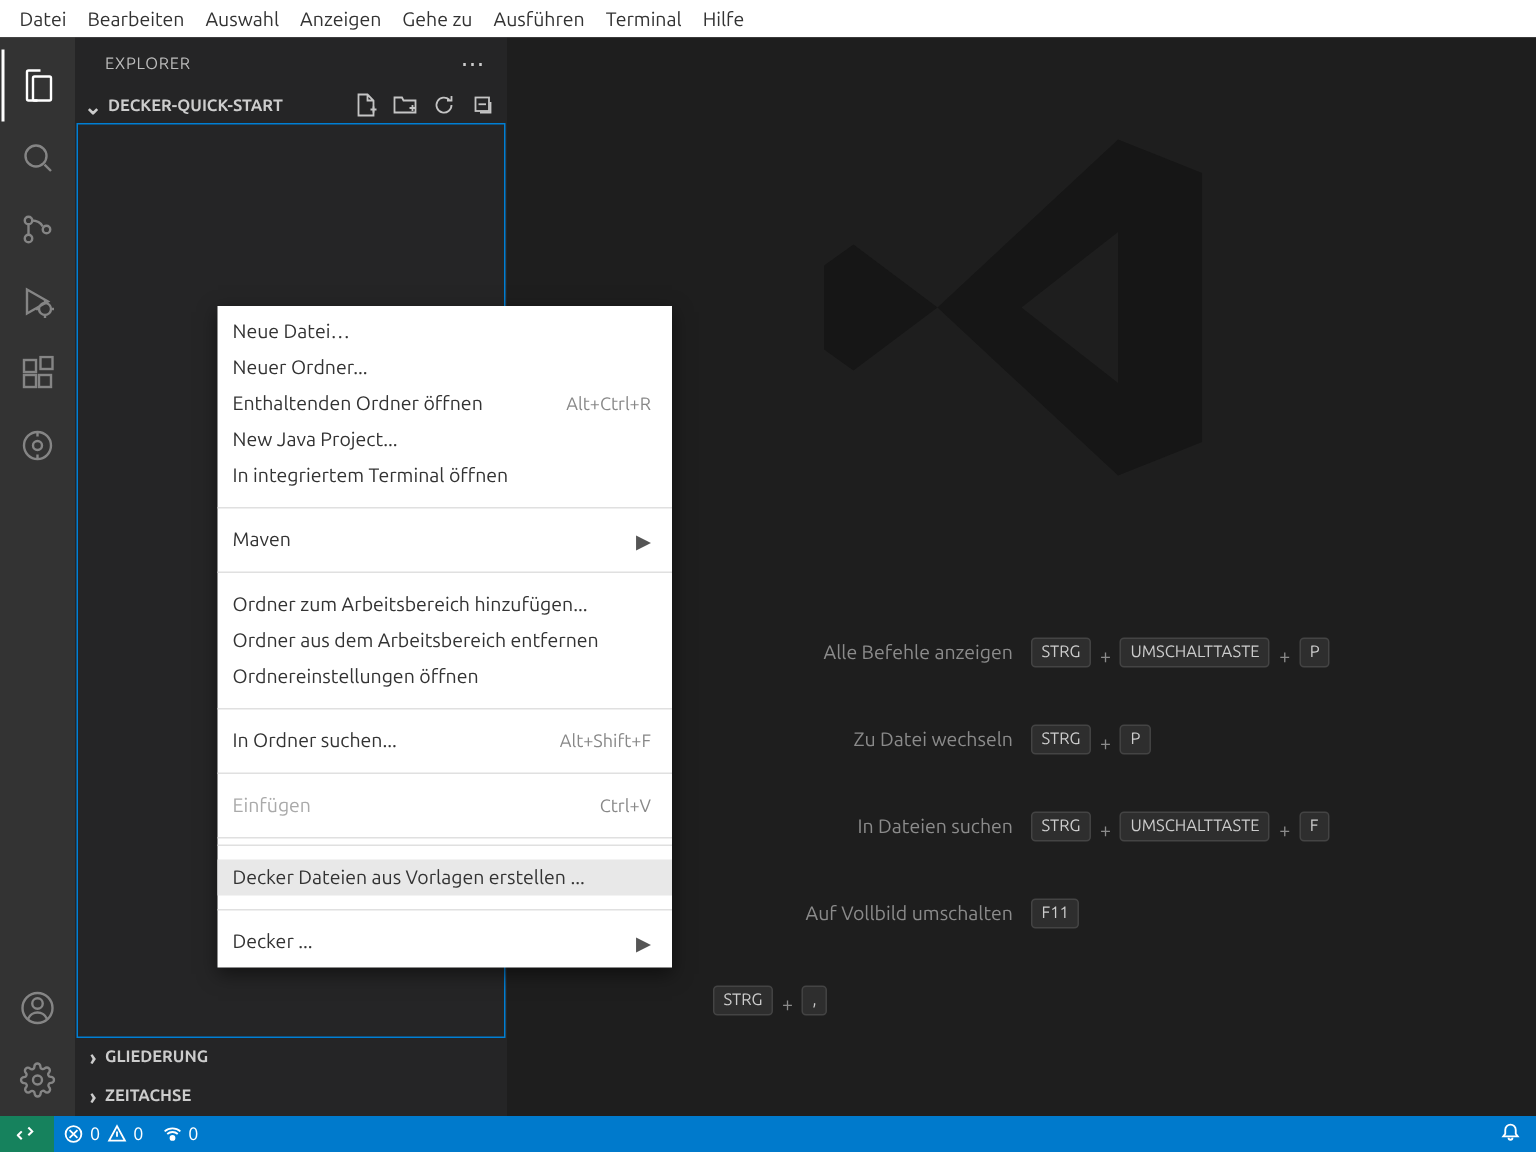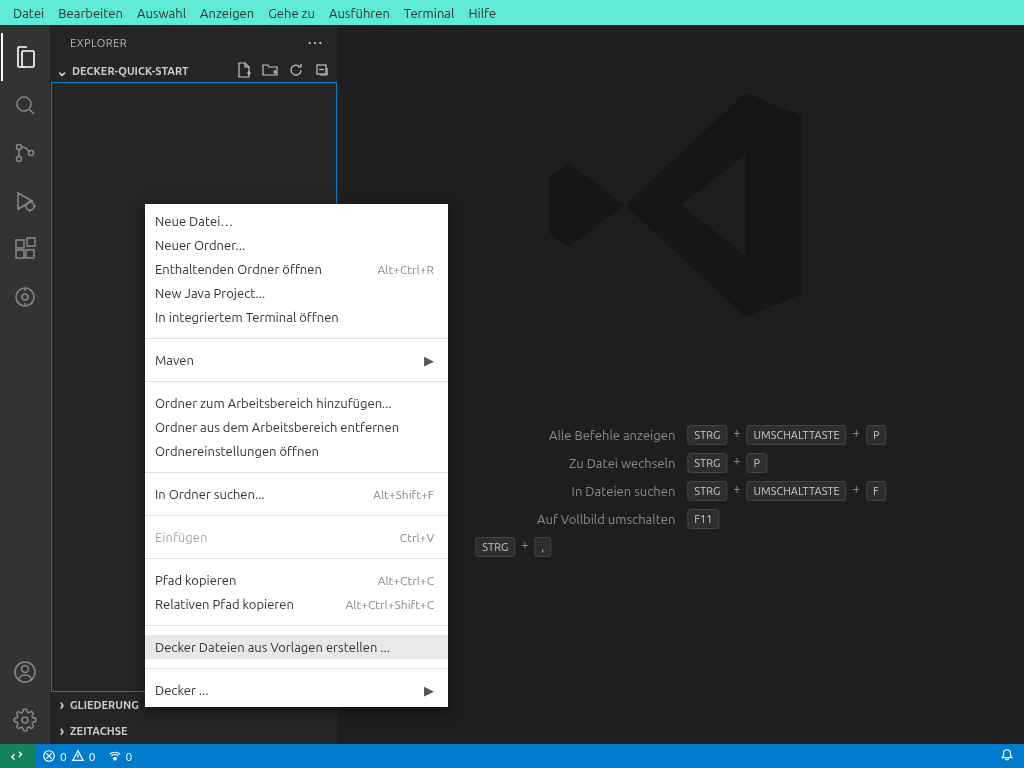--- a/index.html
+++ b/index.html
@@ -1,19 +1,19 @@
 <!DOCTYPE html>
 <html><head>
 <meta charset="utf-8">
 <style>
   * { box-sizing: border-box; margin: 0; padding: 0; font-family: -apple-system, "Segoe UI", Ubuntu, Arial, sans-serif; }
   body { width: 1024px; height: 768px; overflow: hidden; background: #1e1e1e; color: #cccccc; font-size: 13px; }
 
   
-  .menubar { height: 25px; background: #5eead4; color: #333; display: flex; align-items: center; padding: 0 6px; font-size: 13px; }
+  .menubar { height: 25px; background: #ffffff; color: #333; display: flex; align-items: center; padding: 0 6px; font-size: 13px; }
   .menubar span { padding: 3px 7px; cursor: default; }
 
   
   .workbench { display: flex; height: 719px; background: #1e1e1e; }
 
   
   .activitybar { width: 50px; background: #333333; display: flex; flex-direction: column; align-items: center; padding-top: 8px; }
   .activitybar .spacer { flex: 1; }
   .activity-icon { width: 48px; height: 48px; display: flex; align-items: center; justify-content: center; color: #858585; }
   .activity-icon.active { color: #ffffff; border-left: 2px solid #fff; }
@@ -30,24 +30,24 @@
   .file-area { flex: 1; margin: 0 1px; border: 1px solid #007fd4; }
 
   .section-header { height: 26px; display: flex; align-items: center; padding-left: 4px; font-weight: 700; font-size: 11px; color: #cccccc; }
   .section-header .chev { width: 16px; text-align: center; font-size: 14px; }
 
   
   .editor { flex: 1; position: relative; background: #1e1e1e; display: flex; align-items: center; justify-content: center; }
   .watermark { position: absolute; top: 40px; left: 50%; transform: translateX(-50%); opacity: 1; }
   .watermark svg { width: 280px; height: 280px; }
 
-  .shortcuts { position: absolute; top: 400px; left: 50%; transform: translateX(-50%); display: flex; flex-direction: column; gap: 8px; color: #8b8b8b; font-size: 13px; white-space: nowrap; }
+  .shortcuts { position: absolute; top: 400px; left: 50%; transform: translateX(-50%); display: flex; flex-direction: column; gap: 38px; color: #8b8b8b; font-size: 13px; white-space: nowrap; }
   .shortcut-row { display: flex; align-items: center; gap: 12px; }
   .shortcut-label { width: 200px; text-align: right; line-height: 1.3; }
-  .keys { display: flex; align-items: flex-start; gap: 6px; }
+  .keys { display: flex; align-items: flex-end; gap: 6px; }
   .key { background: #2e2e2e; color: #cccccc; padding: 3px 6px; border-radius: 3px; font-size: 11px; border: 1px solid #444; }
   .plus { color: #8b8b8b; }
 
   
   .context-menu { position: absolute; left: 145px; top: 204px; width: 303px; background: #ffffff; color: #333333; box-shadow: 0 4px 12px rgba(0,0,0,0.5); font-size: 13px; z-index: 100; }
   .menu-item { height: 24px; display: flex; align-items: center; justify-content: space-between; padding: 0 14px 0 10px; }
   .menu-item.highlighted { background: #e8e8e8; }
   .menu-item.disabled { color: #aaaaaa; }
   .menu-item .cut { color: #888888; font-size: 12px; }
   .menu-item .arrow { color: #555; }
@@ -280,30 +280,20 @@
       </div>
   </div>
   <div class="menu-sep"></div>
   <div class="menu-group">
     <div class="menu-item disabled">
         <span>Einfügen</span>
         <span class="cut">Ctrl+V</span>
       </div>
   </div>
   <div class="menu-sep"></div>
-  <div class="menu-group">
-    <div class="menu-item">
-        <span>Pfad kopieren</span>
-        <span class="cut">Alt+Ctrl+C</span>
-      </div>
-    <div class="menu-item">
-        <span>Relativen Pfad kopieren</span>
-        <span class="cut">Alt+Ctrl+Shift+C</span>
-      </div>
-  </div>
   <div class="menu-sep"></div>
   <div class="menu-group">
     <div class="menu-item highlighted">
         <span>Decker Dateien aus Vorlagen erstellen ...</span>
       </div>
   </div>
   <div class="menu-sep"></div>
   <div class="menu-group">
     <div class="menu-item">
         <span>Decker ...</span>

